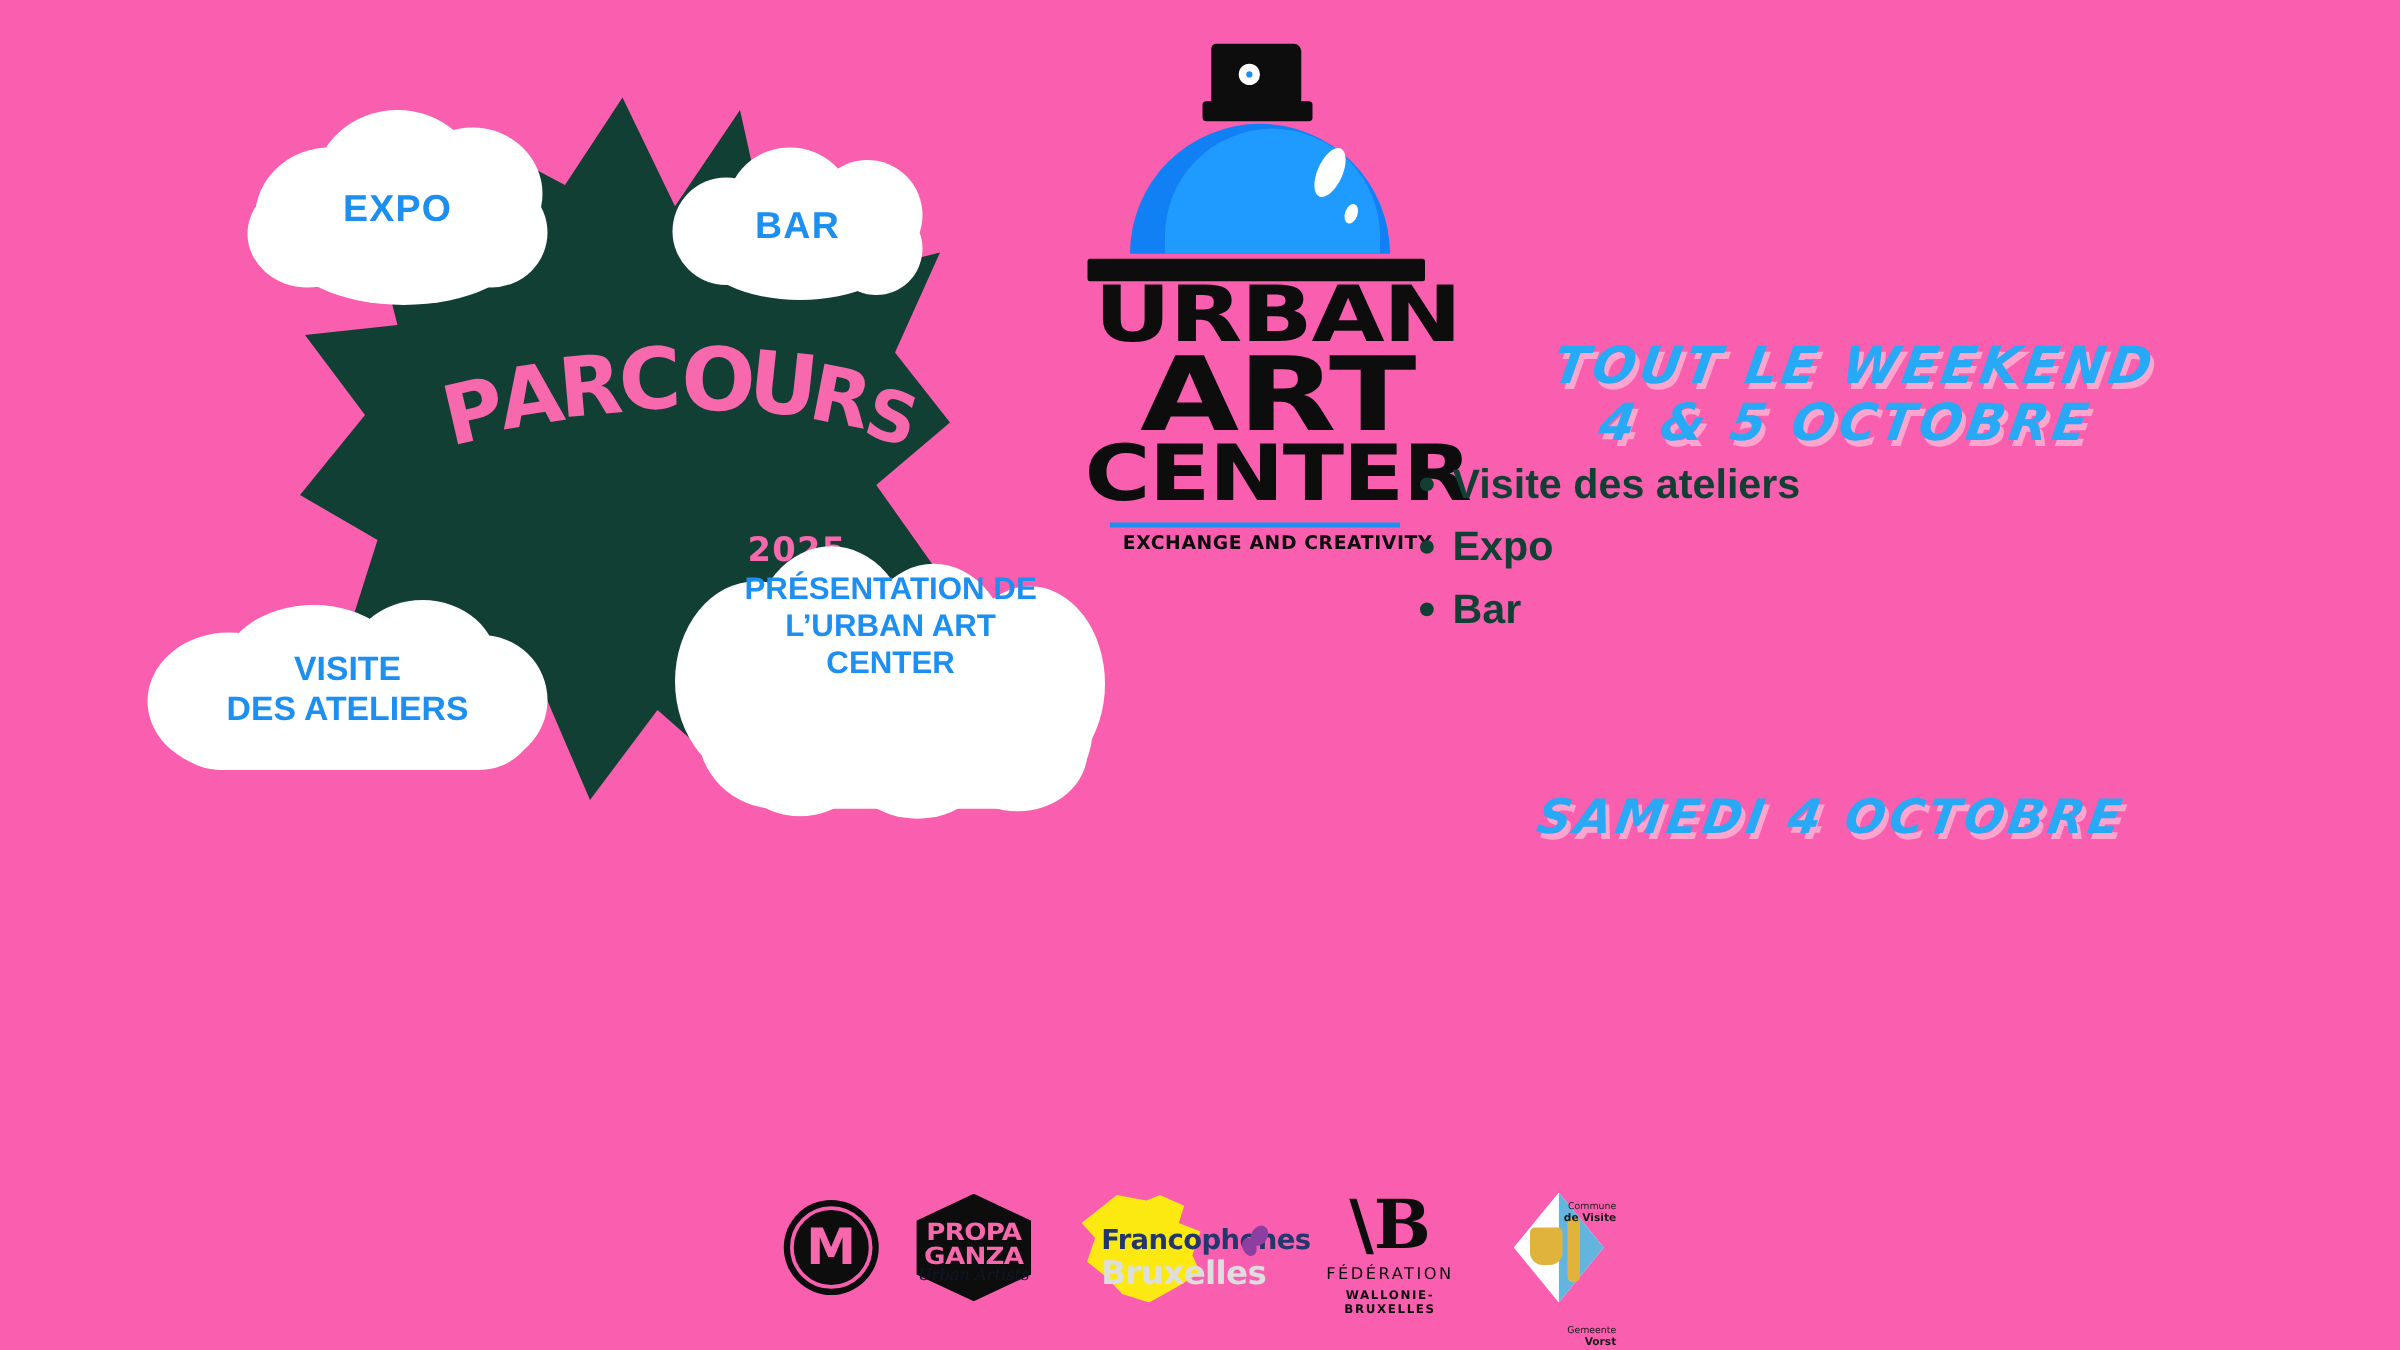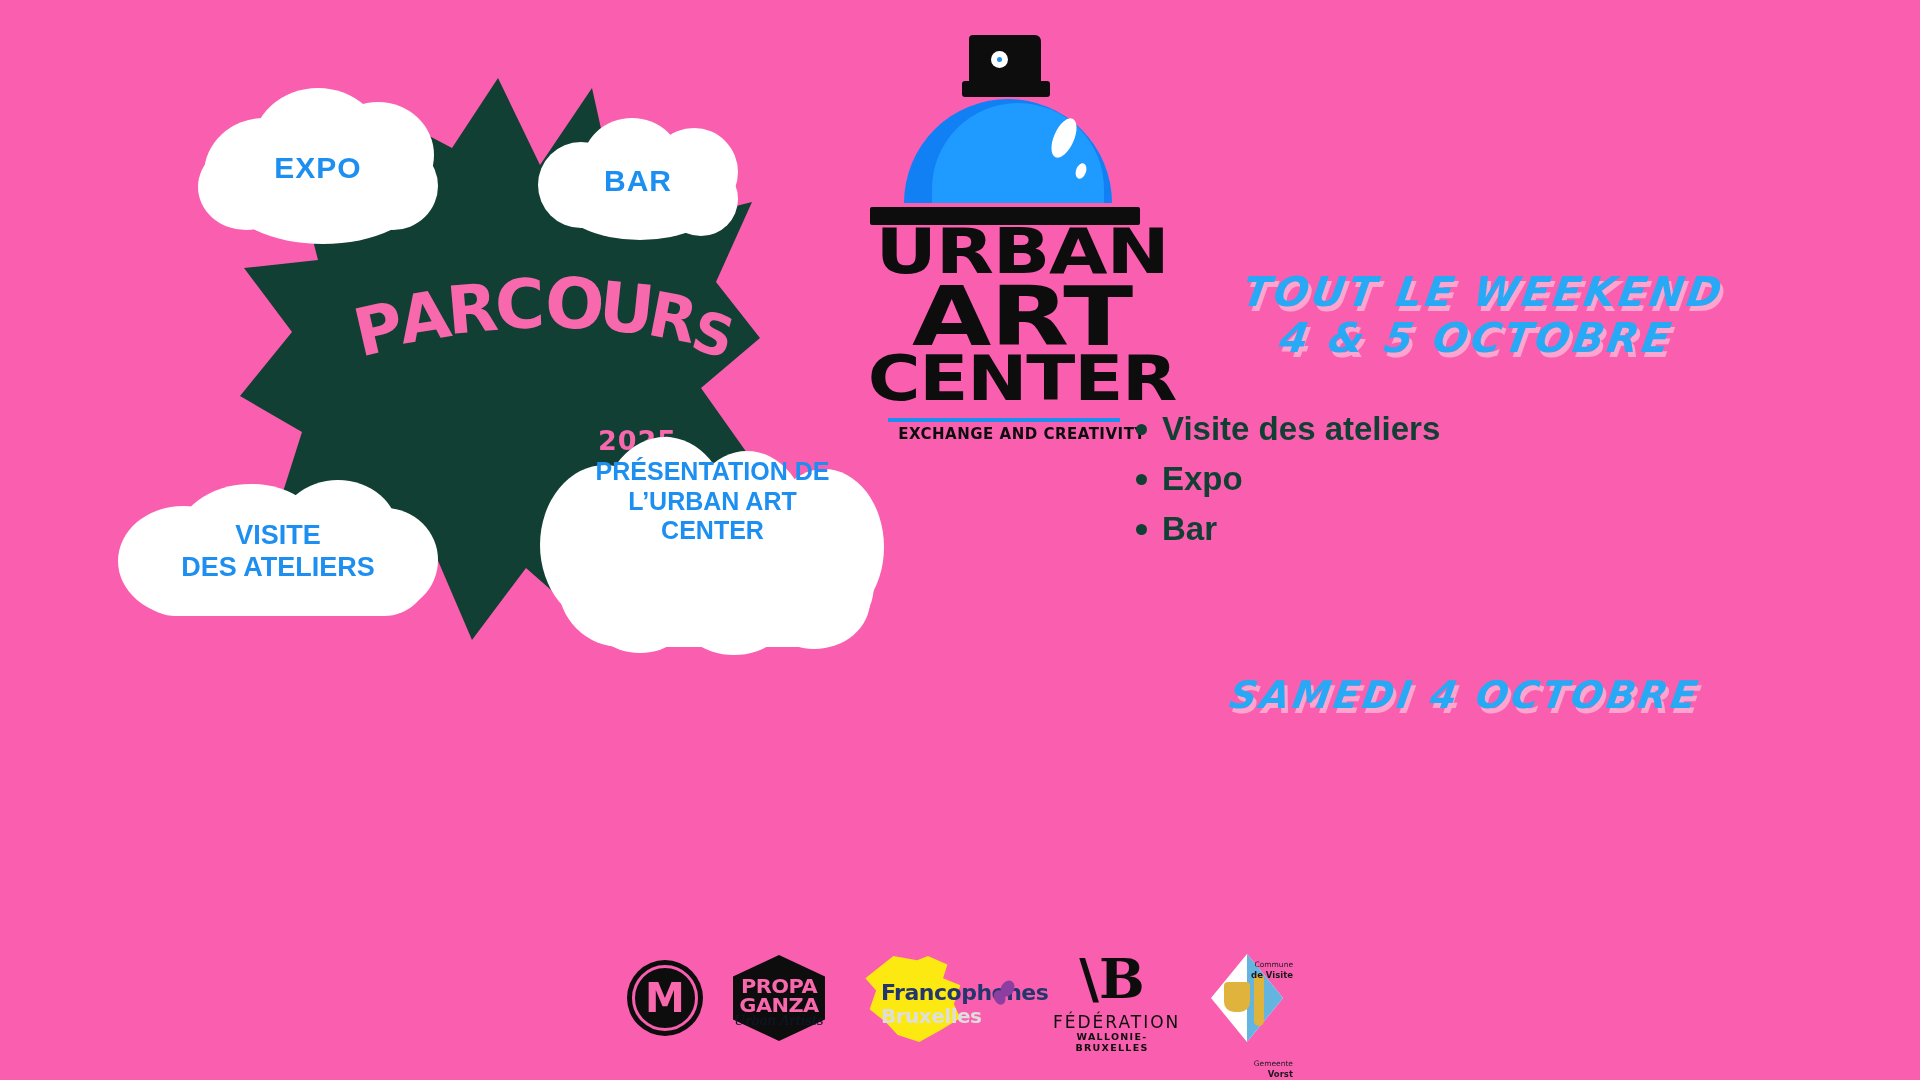--- a/index.html
+++ b/index.html
@@ -139,21 +139,21 @@
   ul.pointlist li{
     position:relative; padding-left:40px;
     color:#123f33; font-weight:bold;
     font-family:"Liberation Sans", sans-serif;
   }
   ul.pointlist li::before{
     content:""; position:absolute; left:14px; top:50%;
     width:11px; height:11px; margin-top:-5px;
     background:#123f33; border-radius:50%;
   }
-  #weekend-list{ margin-top:42px; margin-left:82px; }
+  #weekend-list{ margin-left:82px; }
   #weekend-list li{ font-size:33px; line-height:1.52; }
   #samedi-list{ margin-top:38px; margin-left:-22px; }
   #samedi-list li{ font-size:33px; line-height:1.52; }
   .gap{ height:120px; }
 
   
   #sponsors{
     position:absolute; left:0; bottom:34px; width:100%;
     display:flex; align-items:center; justify-content:center; gap:30px;
   }
@@ -202,41 +202,41 @@
                       14% 40%,4% 26%,18% 12%);
   }
   #logo-francophones .fl1{
     position:absolute; left:26px; top:28px;
     color:#23366e; font-family:"DejaVu Sans", sans-serif;
     font-weight:bold; font-size:22px; letter-spacing:-0.5px;
   }
   #logo-francophones .fl2{
     position:absolute; left:26px; top:52px;
     color:#dedede; font-family:"DejaVu Sans", sans-serif;
-    font-weight:bold; font-size:20px; letter-spacing:-0.5px;
+    font-weight:bold; font-size:26px; letter-spacing:-0.5px;
   }
   #logo-francophones .petal{
     position:absolute; left:146px; top:28px; width:13px; height:17px;
     background:#8c3fa0; border-radius:50%; transform:rotate(30deg);
   }
   #logo-francophones .petal2{
     position:absolute; left:139px; top:38px; width:11px; height:15px;
     background:#8c3fa0; border-radius:50%; transform:rotate(-25deg);
   }
 
   #logo-fwb{ width:118px; height:92px; }
   #logo-fwb .mark{
     position:absolute; left:0; top:0; width:100%; text-align:center;
     color:#0d0d0d; font-family:"DejaVu Serif", serif; font-size:54px;
     line-height:1; font-weight:bold;
   }
   #logo-fwb .n1{
     position:absolute; left:0; top:60px; width:100%; text-align:center;
     color:#0d0d0d; font-family:"DejaVu Sans", sans-serif;
-    font-size:17px; letter-spacing:2px;
+    font-size:13px; letter-spacing:2px;
   }
   #logo-fwb .n2{
     position:absolute; left:0; top:79px; width:100%; text-align:center;
     color:#0d0d0d; font-family:"DejaVu Sans", sans-serif;
     font-size:9.5px; letter-spacing:1.3px; font-weight:bold;
   }
 
   #logo-forest{ width:92px; height:96px; }
   #logo-forest .diamond{
     position:absolute; left:10px; top:4px; width:72px; height:88px;

